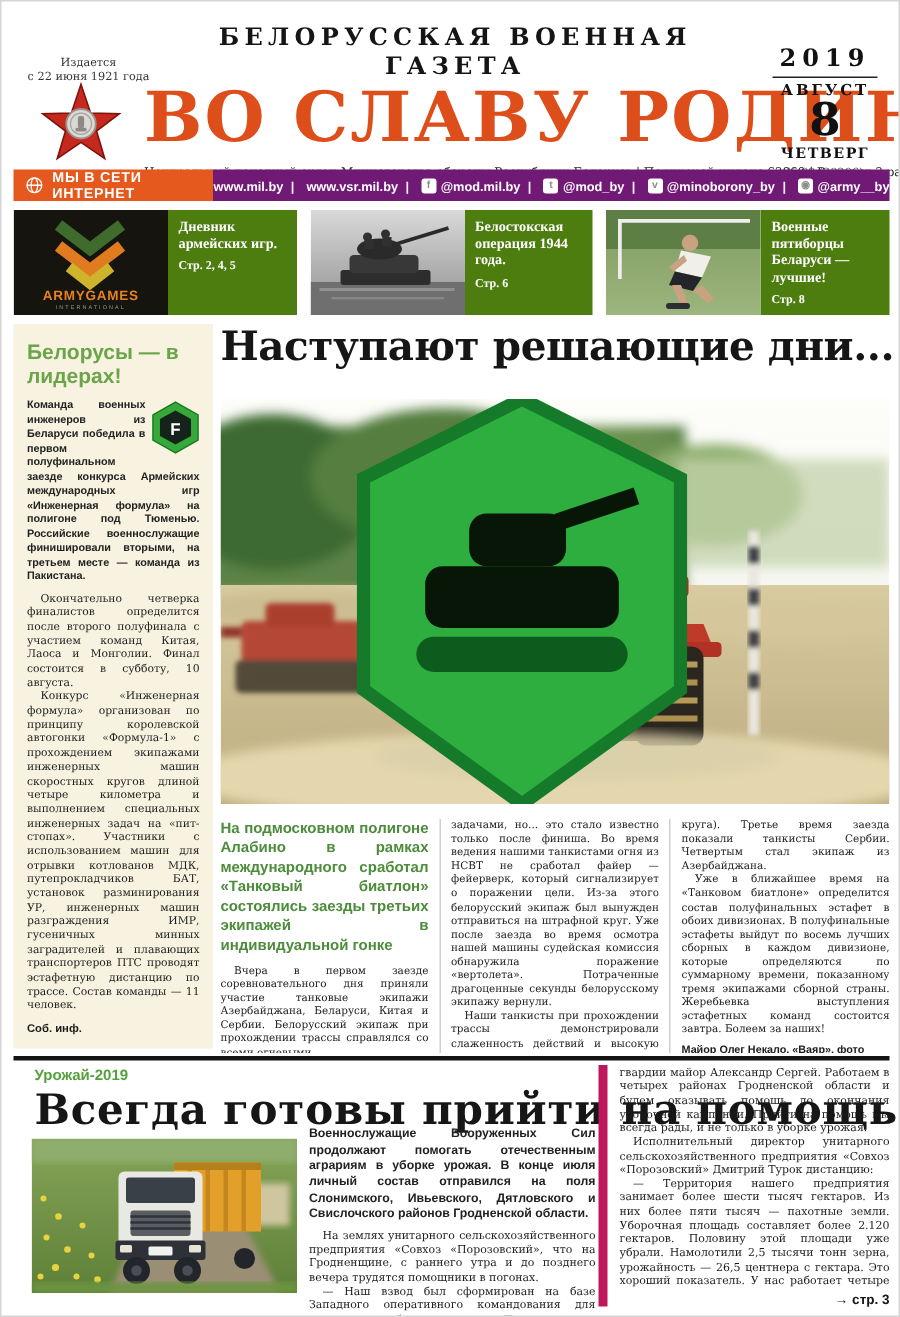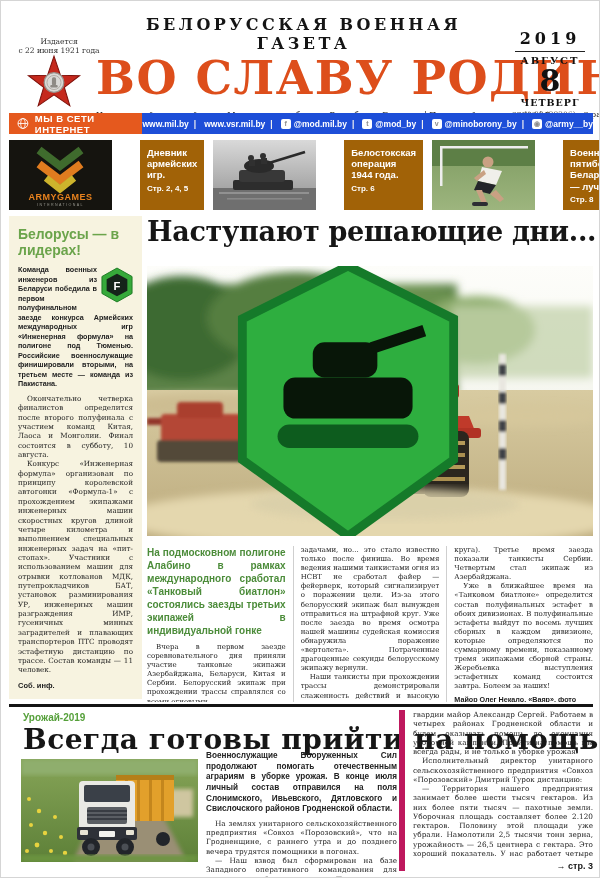--- a/index.html
+++ b/index.html
@@ -25,34 +25,34 @@
   .db-month{font-size:10px;font-weight:bold;letter-spacing:2px;}
   .db-day{font-family:"DejaVu Serif",serif;font-size:30px;font-weight:bold;line-height:1.02;}
   .db-weekday{font-size:9.5px;font-weight:bold;letter-spacing:1px;}
   .db-issue{font-size:7.5px;color:#555;margin-top:2px;}
   
   .socialbar{position:absolute;left:8px;top:112px;width:584px;height:21px;display:flex;
     font-family:"Liberation Sans",sans-serif;}
   .sb-left{width:212px;background:#e5591e;color:#fff;display:flex;align-items:center;
     gap:6px;padding-left:8px;box-sizing:border-box;}
   .sb-label{font-size:9.5px;font-weight:bold;letter-spacing:.5px;}
-  .sb-right{flex:1;background:#1d4ed8;color:#fff;display:flex;align-items:center;
+  .sb-right{flex:1;background:#701a75;color:#fff;display:flex;align-items:center;
     justify-content:center;font-size:8.5px;font-weight:bold;}
   .sitem{display:inline-flex;align-items:center;gap:3px;}
   .sitem + .sitem::before{content:"|";margin:0 5px;color:#f0f0f0;}
   .sicon{width:10px;height:10px;background:#fff;color:#8d8d8d;border-radius:2px;
     display:inline-flex;align-items:center;justify-content:center;
     font-size:7px;font-weight:bold;line-height:1;}
   
   .teasers{position:absolute;left:8px;top:139px;width:584px;height:70px;display:flex;gap:9px;}
   .tcard{flex:1;display:flex;height:70px;}
   .tcard .timg{width:103px;height:70px;flex:none;overflow:hidden;}
   .tcard .timg svg{display:block;width:100%;height:100%;}
-  .tpanel{flex:1;background:#a16207;color:#fff;padding:7px 7px;box-sizing:border-box;
-    font-family:Liberation Sans, sans-serif;margin-left:28px;}
+  .tpanel{flex:1;background:#4d7c0f;color:#fff;padding:7px 7px;box-sizing:border-box;
+    font-family:Liberation Serif, serif;}
   .ttitle{font-size:9.5px;font-weight:bold;line-height:1.18;}
   .tpage{font-size:8px;font-weight:bold;margin-top:3px;}
   
   .content{position:absolute;left:0;top:215px;width:600px;height:488px;}
   .left-panel{position:absolute;left:8px;top:0;width:133px;height:483px;background:#f7f3e0;
     padding:11px 9px;box-sizing:border-box;overflow:hidden;}
   .lp-headline{font-family:"Liberation Sans",sans-serif;font-weight:bold;font-size:14px;
     line-height:1.12;color:#6ba44b;}
   .lp-lead{margin-top:7px;font-family:"Liberation Sans",sans-serif;font-weight:bold;
     font-size:7.2px;line-height:1.32;text-align:justify;color:#222;}

